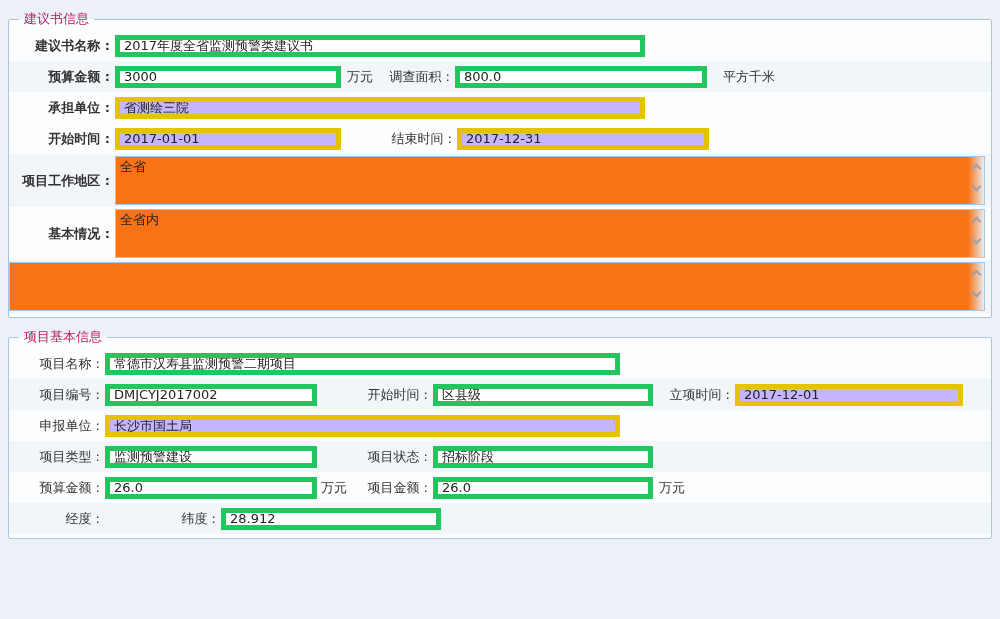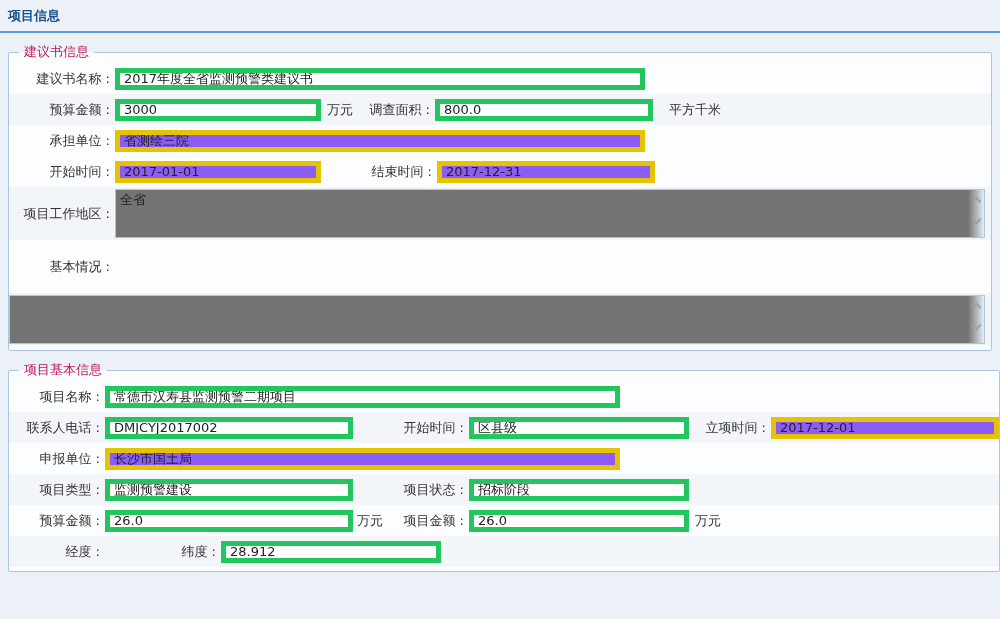--- a/index.html
+++ b/index.html
@@ -31,46 +31,46 @@
     margin-left: 10px;
     padding: 0 5px;
     color: #be185d;
     font-size: 13px;
   }
   .row { display: flex; align-items: center; min-height: 31px; }
   .row.alt { background: #f2f5f9; }
   .row.ta-row { min-height: 53px; align-items: stretch; }
   .lbl { text-align: right; padding-right: 5px; flex: none; white-space: nowrap; }
   .ta-row .lbl { display: flex; align-items: center; justify-content: flex-end; }
-  .lbl1 { width: 106px; }
+  .lbl1 { width: 106px; font-weight: bold; }
   .lbl2 { width: 96px; }
   .mid116 { width: 116px; }
   .mid90  { width: 90px; }
   .mid86  { width: 86px; }
   .mid82  { width: 82px; }
   .inp {
     height: 22px;
     border: 5px solid #22c55e;
     background: #fff;
     padding: 0 4px;
     font: inherit;
     color: #222;
     flex: none;
   }
-  .inp.hl { background: #8b5cf6; border-color: #e6c300; }
+  .inp.hl { background: #c4b5fd; border-color: #e6c300; }
   .unit { margin-left: 6px; white-space: nowrap; }
   .unit.far { margin-left: 16px; }
-  .w530{width:530px} .w226{width:206px} .w218{width:218px} .w222{width:222px}
-  .w515{width:515px} .w212{width:248px} .w220{width:220px} .w228{width:228px}
+  .w530{width:530px} .w226{width:226px} .w218{width:252px} .w222{width:222px}
+  .w515{width:515px} .w212{width:212px} .w220{width:220px} .w228{width:228px}
   .ta-wrap { position: relative; flex: 1; margin: 2px 6px 2px 0; }
   .ta {
     display: block;
     width: 100%; height: 100%; min-height: 49px;
     border: 1px solid #a9c7e3;
-    background: #737373;
+    background: #f97316;
     resize: none;
     font: inherit;
     color: #222;
     padding: 1px 20px 11px 4px;
     overflow: hidden;
   }
   .scroll-strip {
     position: absolute; top: 1px; right: 1px; bottom: 1px; width: 16px;
     background: linear-gradient(to right, rgba(238,241,245,0), #e9edf2);
     display: flex; flex-direction: column; align-items: center;
@@ -78,21 +78,20 @@
   }
   .chev { width: 7px; height: 7px; border-left: 2px solid #9aa2ab; border-top: 2px solid #9aa2ab; flex: none; }
   .chev.up { transform: rotate(45deg); }
   .chev.down { transform: rotate(225deg); }
 </style>
 </head>
 <body>
 
 <div class="page">
 
-  <div class="page-header">项目信息</div>
 
   <fieldset class="fs">
     <legend>建议书信息</legend>
 
     <div class="row">
       <label class="lbl lbl1">建议书名称 :</label>
       <input class="inp w530" value="2017年度全省监测预警类建议书" style="">
     </div>
 
     <div class="row alt">
@@ -123,20 +122,27 @@
         <textarea class="ta" style="">全省</textarea>
         <div class="scroll-strip">
           <span class="chev up"></span>
           <span class="chev down"></span>
         </div>
       </div>
     </div>
 
     <div class="row ta-row">
       <label class="lbl lbl1">基本情况 :</label>
+      <div class="ta-wrap">
+        <textarea class="ta" style="">全省内</textarea>
+        <div class="scroll-strip">
+          <span class="chev up"></span>
+          <span class="chev down"></span>
+        </div>
+      </div>
     </div>
 
     <div class="row alt ta-row">
       <div class="ta-wrap">
         <textarea class="ta" style=""></textarea>
         <div class="scroll-strip">
           <span class="chev up"></span>
           <span class="chev down"></span>
         </div>
       </div>
@@ -145,21 +151,21 @@
 
   <fieldset class="fs fs2">
     <legend>项目基本信息</legend>
 
     <div class="row">
       <label class="lbl lbl2">项目名称 :</label>
       <input class="inp w515" value="常德市汉寿县监测预警二期项目" style="">
     </div>
 
     <div class="row alt">
-      <label class="lbl lbl2">联系人电话 :</label>
+      <label class="lbl lbl2">项目编号 :</label>
       <input class="inp w212" value="DMJCYJ2017002" style="">
       <label class="lbl mid116">开始时间 :</label>
       <input class="inp w220" value="区县级" style="">
       <label class="lbl mid82">立项时间 :</label>
       <input class="inp hl w228" value="2017-12-01" style="">
     </div>
 
     <div class="row">
       <label class="lbl lbl2">申报单位 :</label>
       <input class="inp hl w515" value="长沙市国土局" style="">

